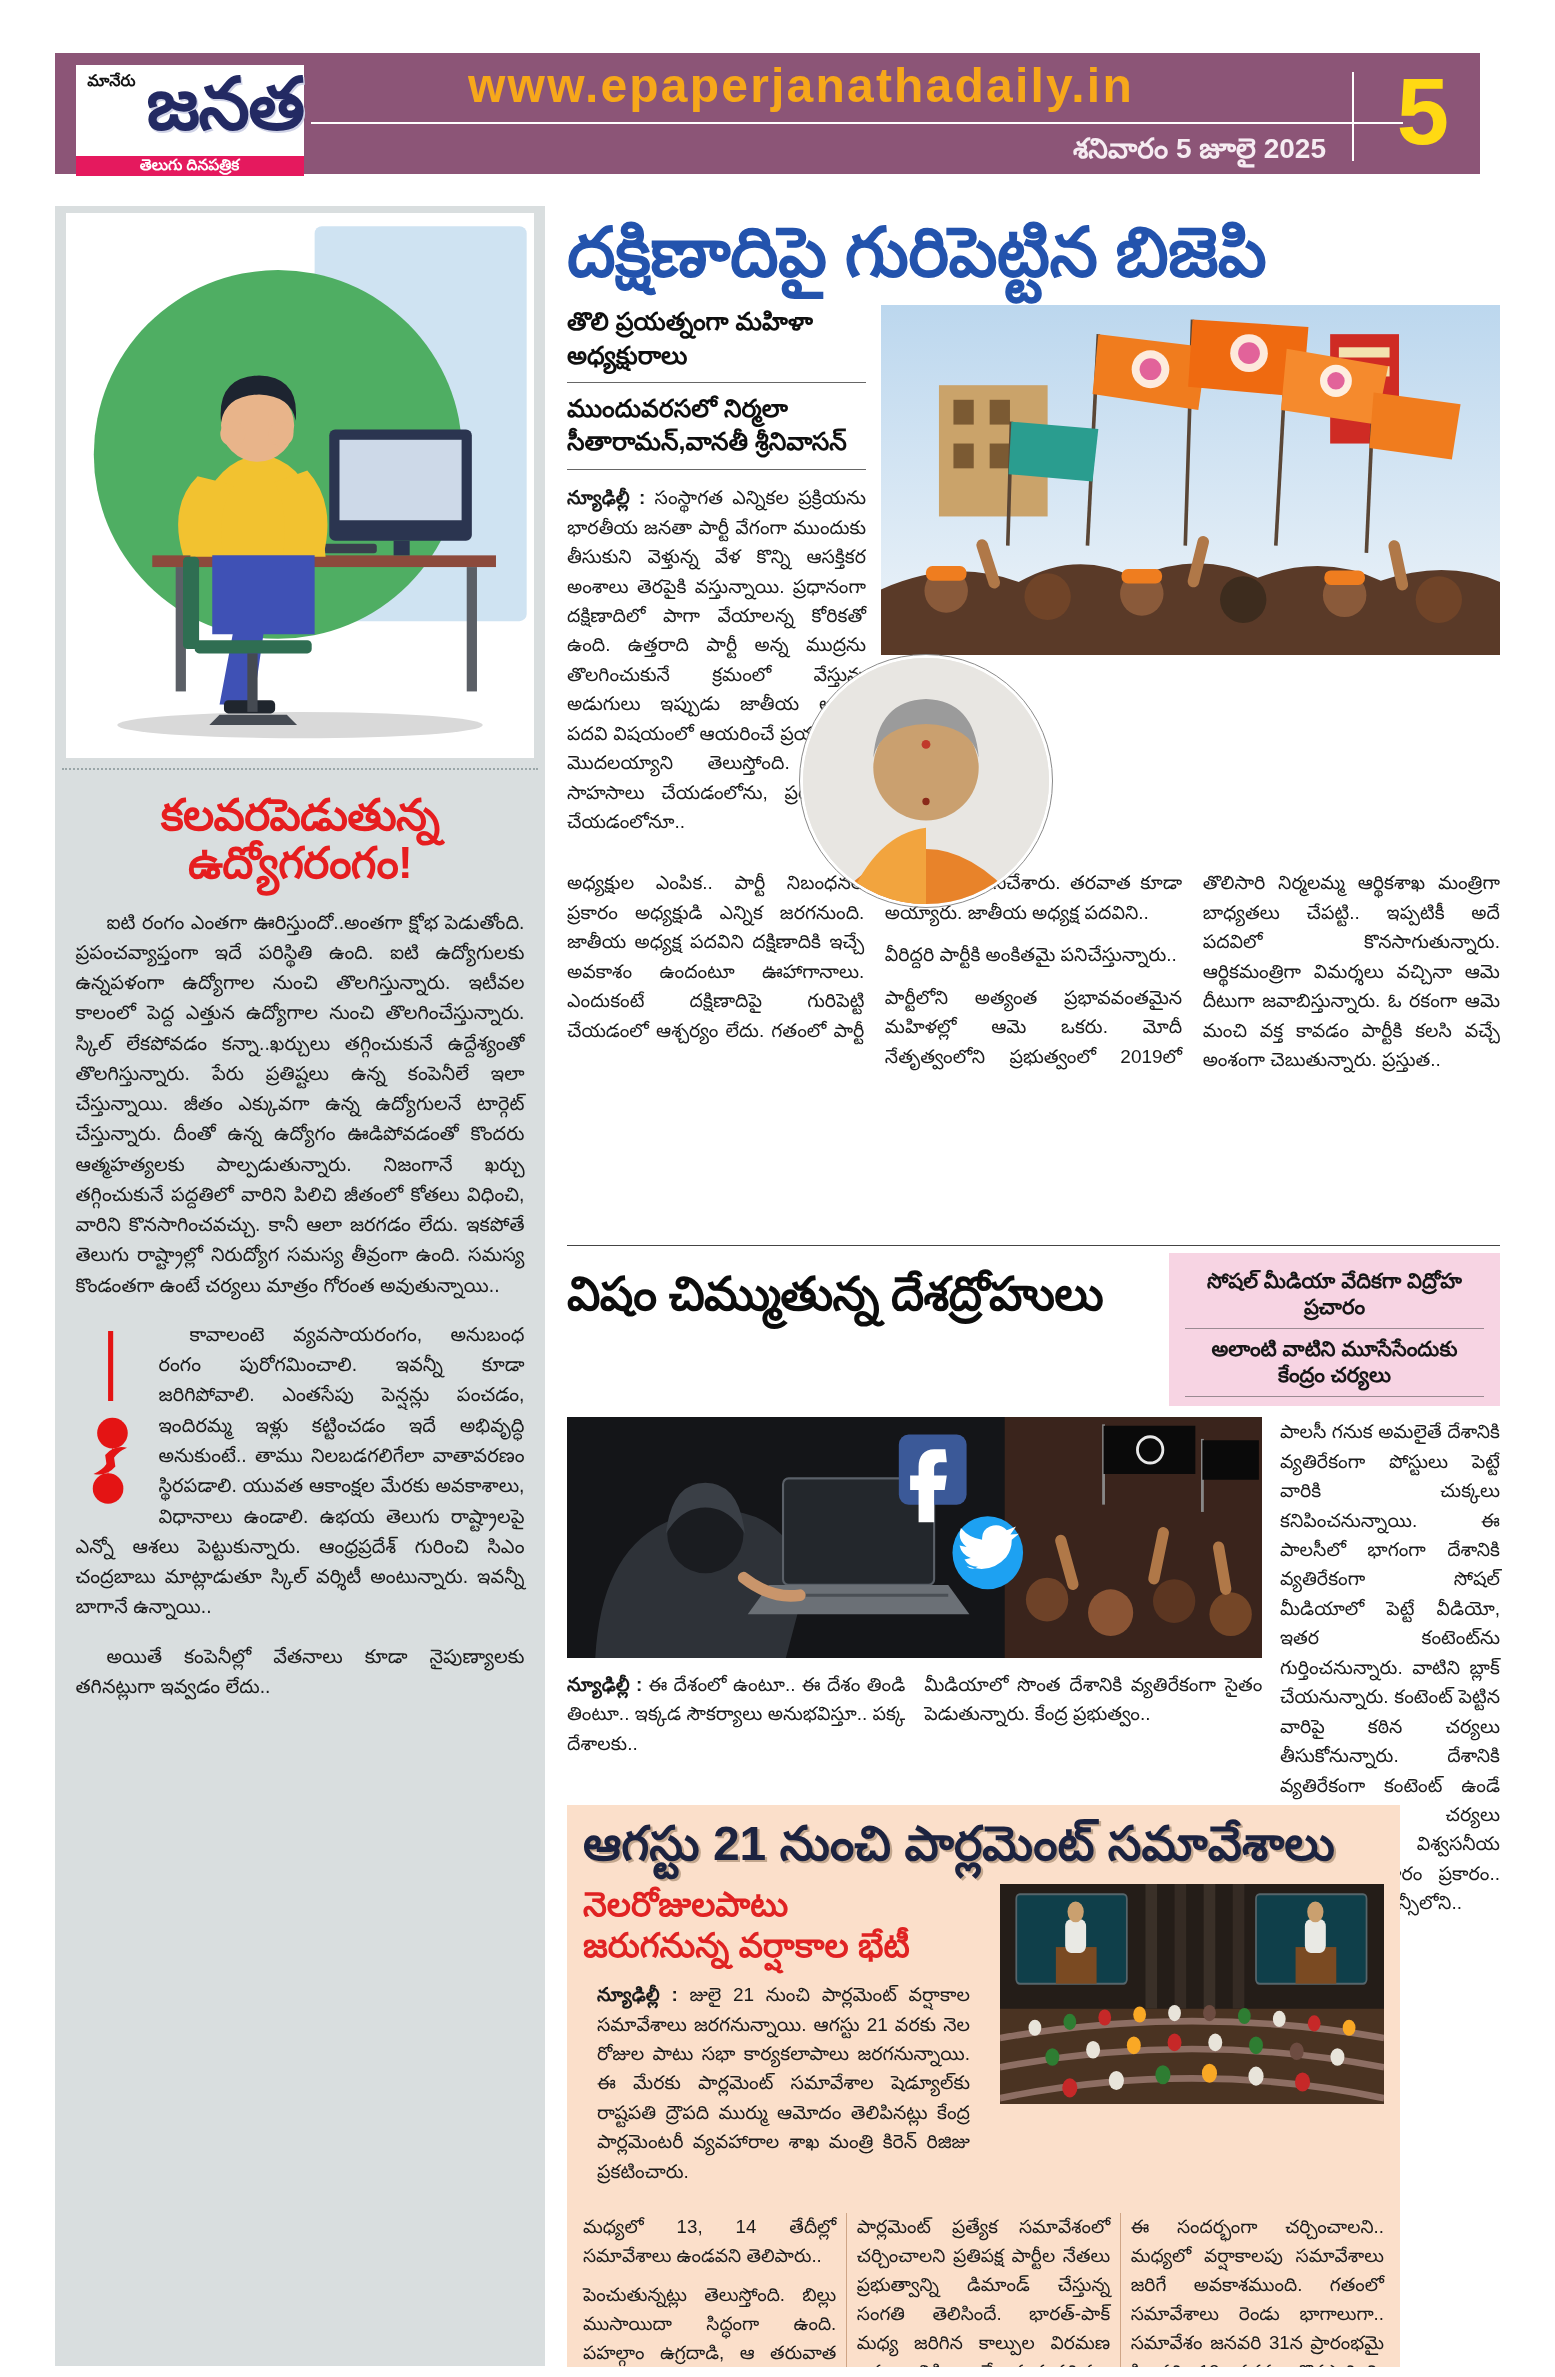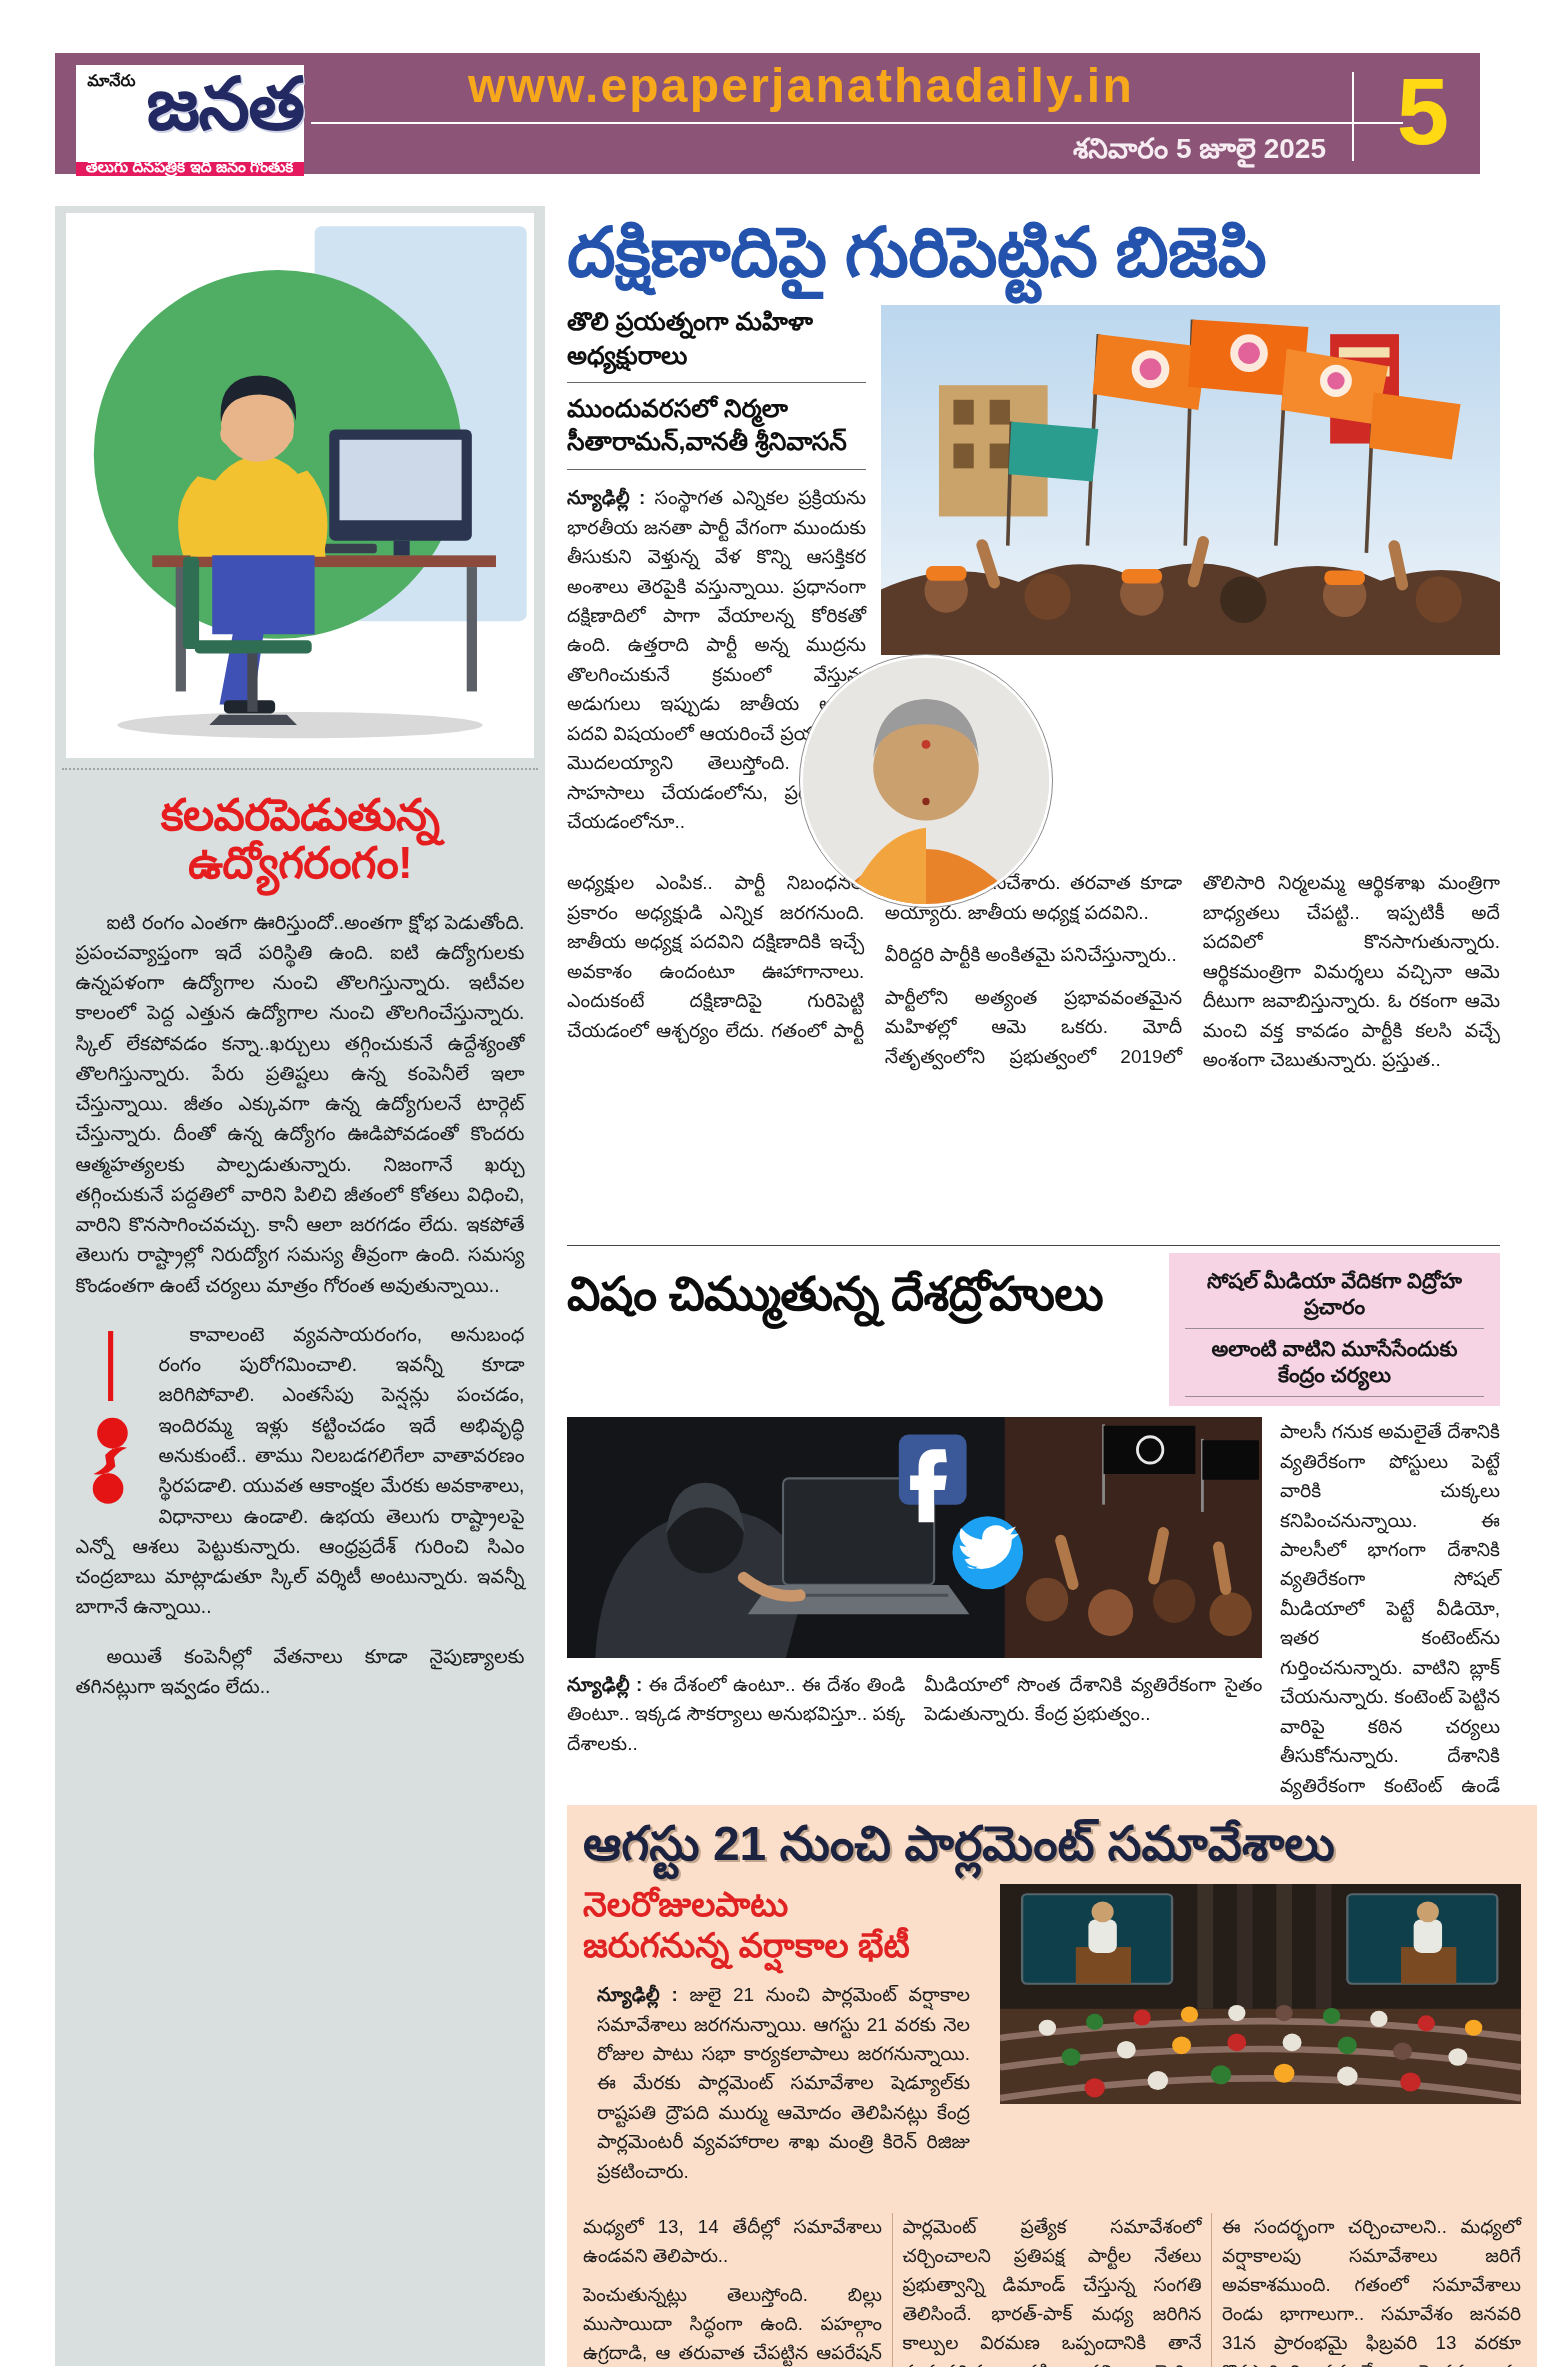--- a/index.html
+++ b/index.html
@@ -5,22 +5,22 @@
   html,body{margin:0;padding:0;background:#ffffff;}
   body{font-family:"Liberation Sans","DejaVu Sans",sans-serif;color:#1b1b1b;}
   .page{position:relative;width:1556px;height:2377px;background:#fff;overflow:hidden;}
 
   
   .header{position:absolute;left:55px;top:53px;width:1425px;height:121px;background:#8c5577;}
   .logo-box{position:absolute;left:20.5px;top:11.7px;width:228px;height:111px;background:#fff;z-index:2;}
   .logo-kicker{position:absolute;left:11.7px;top:7.3px;font-size:16px;font-weight:bold;color:#111;}
   .logo-title{position:absolute;left:0;top:1.5px;width:100%;text-align:right;font-size:73px;line-height:76px;
     font-weight:bold;color:#232a63;letter-spacing:-1.5px;text-shadow:1.5px 1.5px 0 #cfd2e6;}
-  .logo-strip{position:absolute;left:0;bottom:0;width:100%;height:14px;background:#e5195e;display:flex;
-    align-items:center;justify-content:space-between;padding:0 10.2px;box-sizing:border-box;}
+  .logo-strip{position:absolute;left:0;bottom:0;width:100%;height:20px;background:#e5195e;display:flex;
+    align-items:center;justify-content:space-between;padding:0 10.2px;box-sizing:border-box;flex-direction:column;}
   .logo-strip span{color:#fff;font-size:15.4px;font-weight:bold;}
   .hdr-url{position:absolute;left:263px;top:5px;width:966px;text-align:center;font-size:48px;font-weight:bold;
     color:#f7a81b;letter-spacing:2.2px;}
   .hdr-line-h{position:absolute;left:256px;top:69px;width:1092px;height:2.2px;background:#fff;}
   .hdr-regional{position:absolute;left:278px;top:76px;width:410px;text-align:center;font-size:32px;font-weight:bold;
     color:#fff;letter-spacing:11.7px;}
   .hdr-date{position:absolute;right:154px;top:80px;font-size:28px;font-weight:bold;color:#f6ecf2;}
   .hdr-vline{position:absolute;right:126px;top:19px;width:2.2px;height:89px;background:#fff;}
   .hdr-page{position:absolute;right:31px;top:0px;font-size:94px;line-height:117px;font-weight:bold;color:#ffd913;}
 
@@ -61,21 +61,21 @@
     border-bottom:0.7px solid #9a8a92;margin-bottom:7.3px;line-height:1.25;}
   .pb-line:last-child{margin-bottom:0;}
   .mid-row{display:flex;gap:17.6px;margin-top:11.7px;}
   .mid-left{flex:1;}
   .hacker-photo{width:100%;height:241px;}
   .hacker-photo svg{display:block;width:100%;height:100%;}
   .mid-cols{column-count:2;column-gap:19px;margin-top:11.7px;font-size:19px;line-height:1.55;text-align:justify;}
   .mid-right{width:220px;flex:none;font-size:19px;line-height:1.55;text-align:justify;}
 
   
-  .bottom-article{position:absolute;left:567px;top:1805px;width:970px;height:562px;background:#fbdfca;
+  .bottom-article{position:absolute;left:567px;top:1805px;width:833px;height:562px;background:#fbdfca;
     padding:10.2px 16px 13px 16px;box-sizing:border-box;overflow:hidden;}
   .bot-headline{font-size:48px;font-weight:bold;color:#1c2340;letter-spacing:0px;margin:2.9px 0 13px 0;
     text-shadow:2.2px 2.2px 0 rgba(90,60,30,.35);line-height:1.1;}
   .bot-row{display:flex;gap:16px;}
   .bot-left{width:401px;flex:none;}
   .bot-subhead{font-size:34px;font-weight:bold;color:#e02222;line-height:1.2;margin-bottom:14.6px;}
   .bot-lead{font-size:19px;line-height:1.55;text-align:justify;}
   .parliament{flex:1;height:220px;}
   .parliament svg{display:block;width:100%;height:100%;}
   .bot-cols{margin-top:13px;column-count:3;column-gap:20.5px;column-rule:0.7px solid #cfa586;

